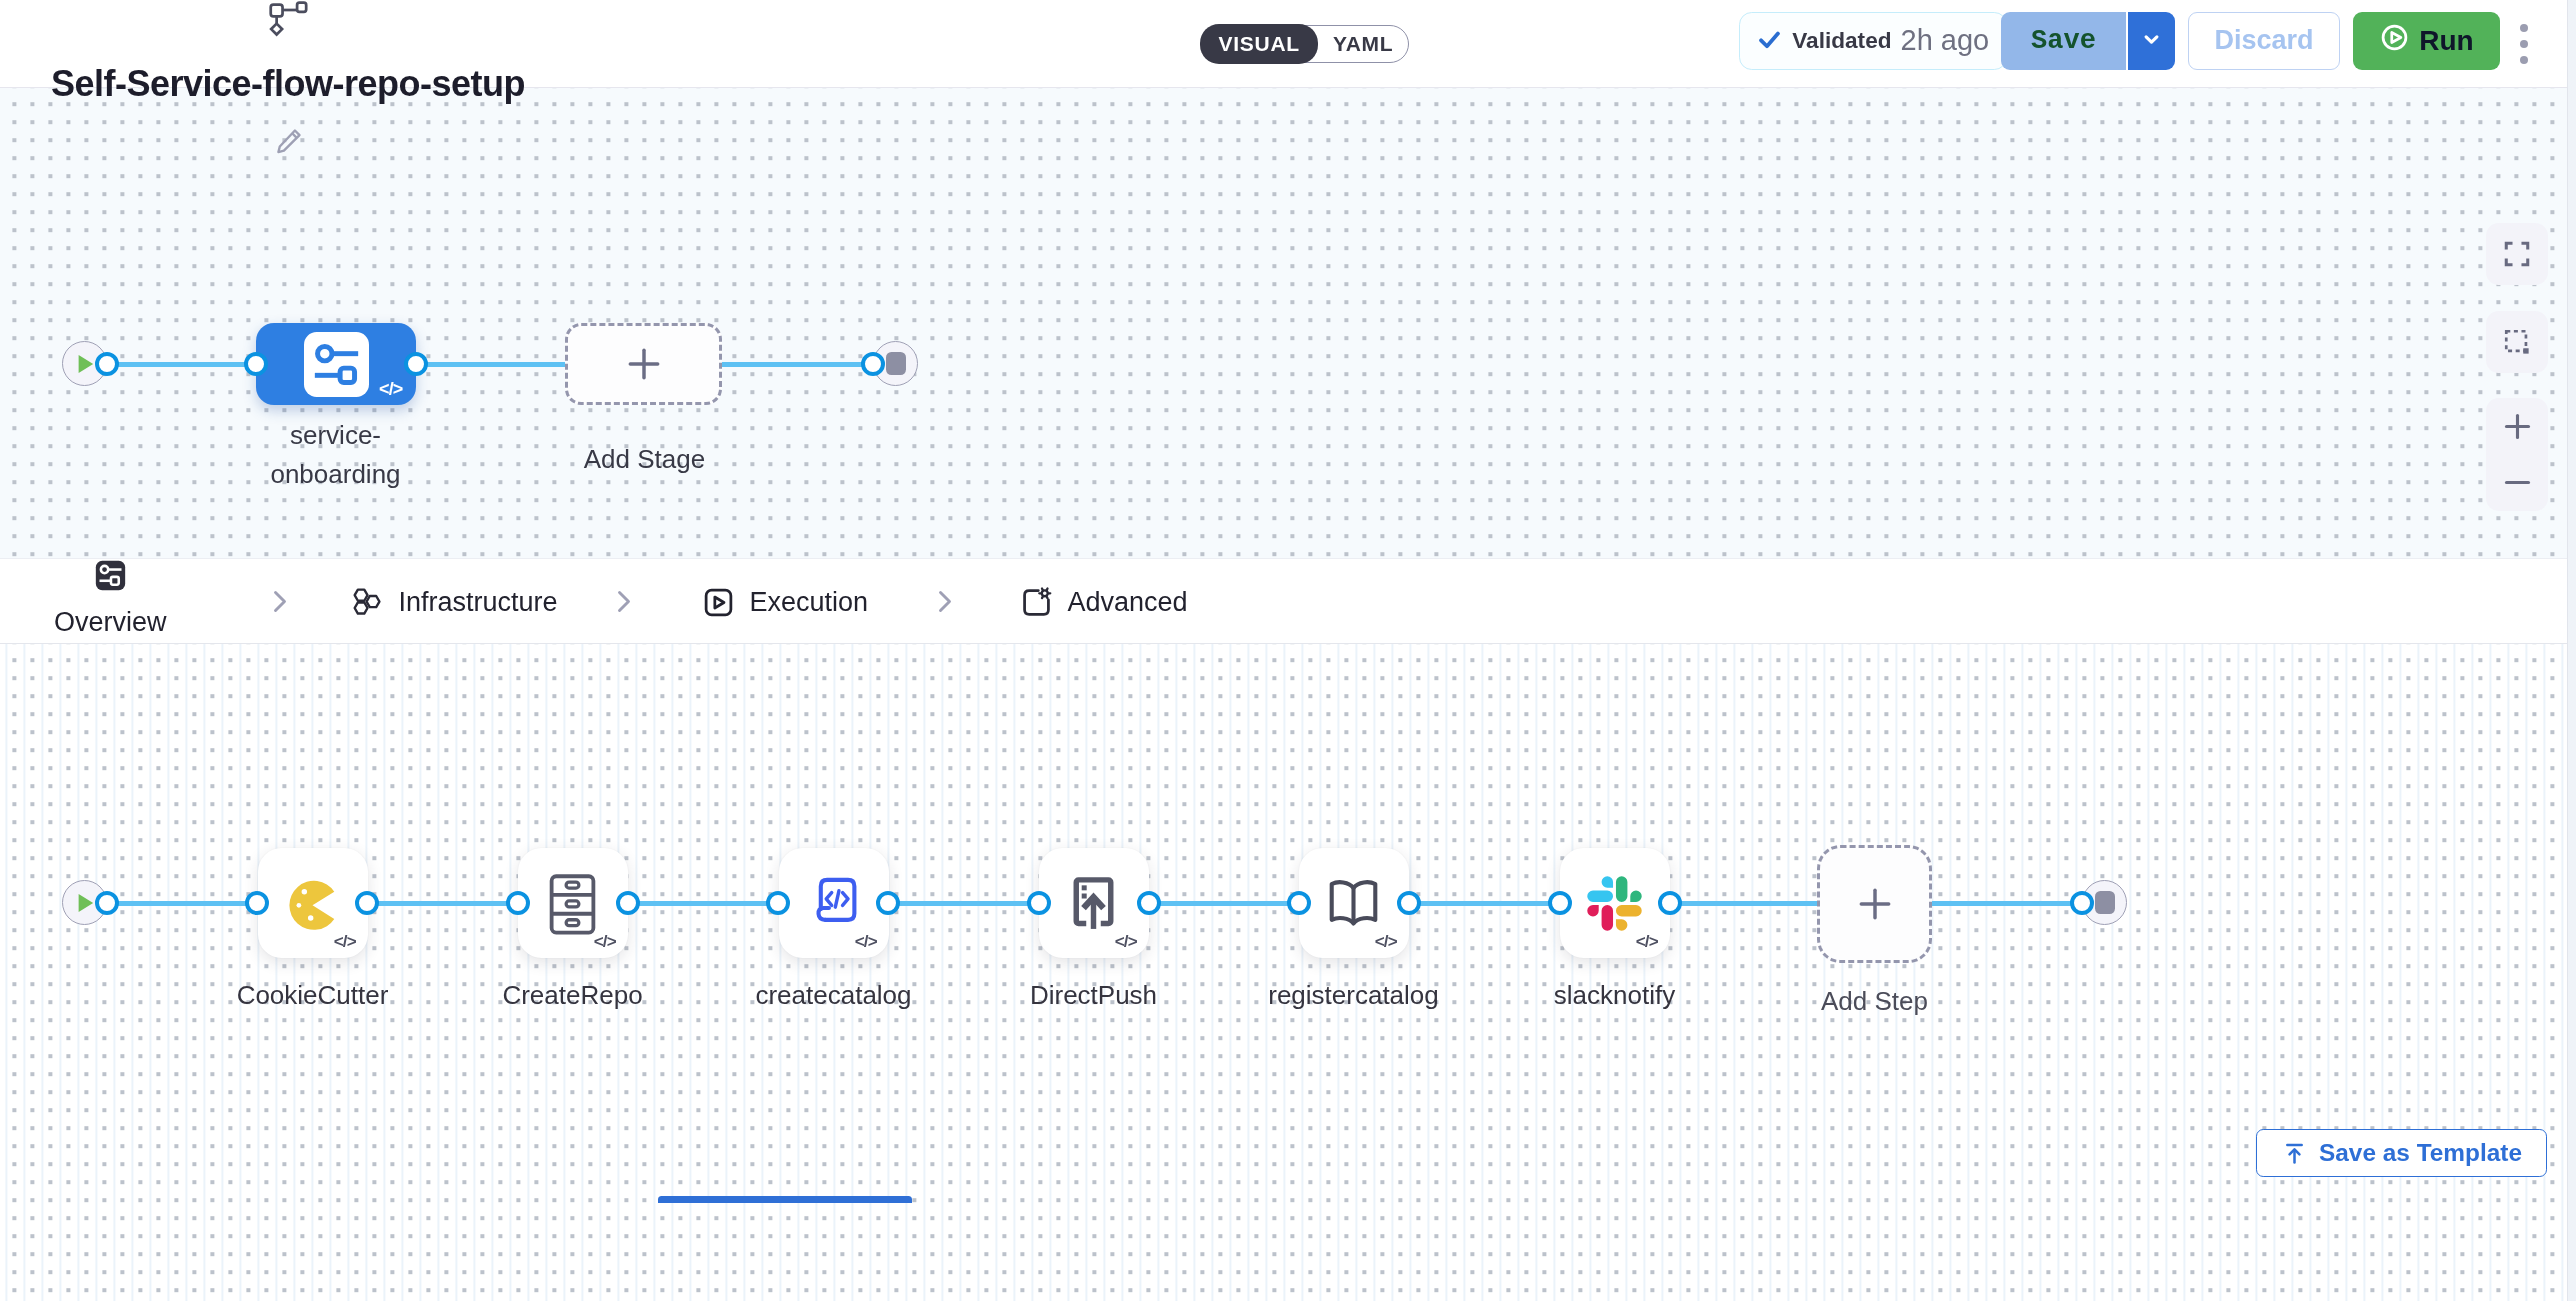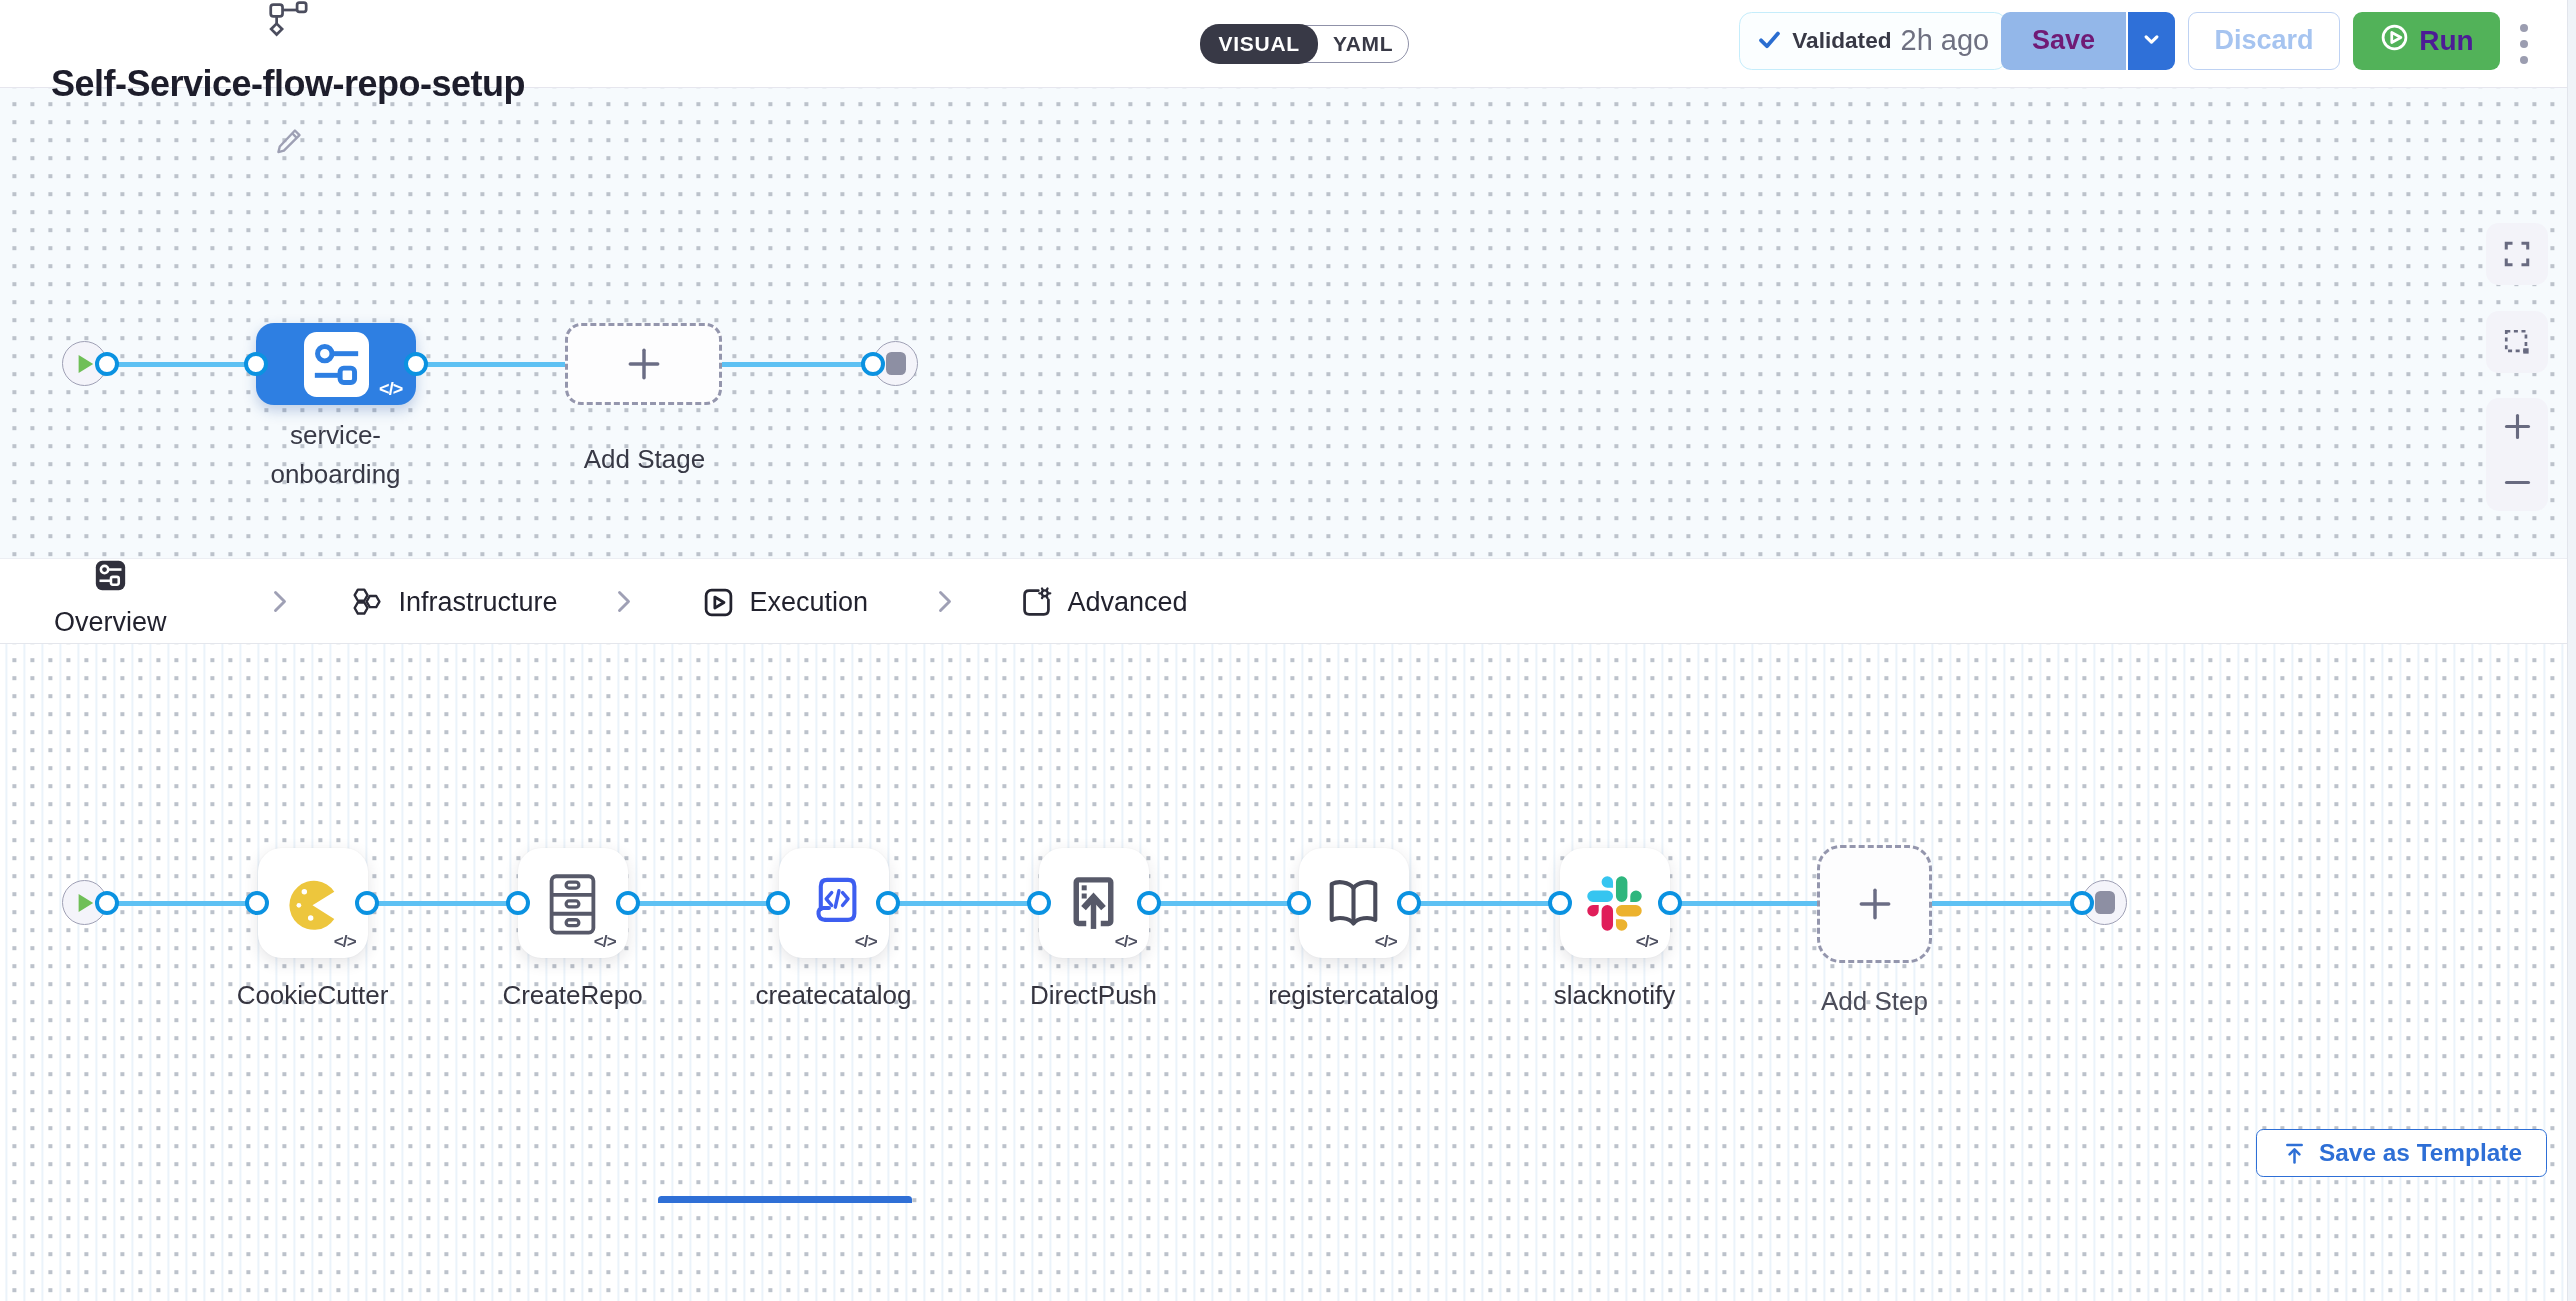--- a/index.html
+++ b/index.html
@@ -13,25 +13,25 @@
   .hdr-left { position:absolute; left:51px; top:0; height:86px; display:flex; align-items:center; gap:20px;flex-direction:column; }
   .page-title { font-size:36px; font-weight:700; color:#1d1d2b; letter-spacing:-0.5px; }
   .mode-toggle { position:absolute; left:1201px; top:25px; width:208px; height:38px; border:1.8px solid #8f91a8; border-radius:20px; background:#fff; display:flex; }
   .mode-seg { flex:1; display:flex; align-items:center; justify-content:center; font-size:21px; font-weight:700; letter-spacing:0.7px; }
   .mode-visual { background:#383946; color:#fff; border-radius:19px; margin:-1.8px 0 -1.8px -1.8px; flex:0 0 118px; }
   .mode-yaml { color:#383946; }
   .validated-badge { position:absolute; left:1739px; top:11.8px; height:58px; border:1.8px solid #c5edfb; background:#fbfeff; border-radius:12.7px; display:flex; align-items:center; gap:9px; padding:0 16.3px; }
   .validated-label { font-size:22.6px; font-weight:700; color:#383946; }
   .validated-time { font-size:29px; color:#6e7081; }
   .save-split { position:absolute; left:2001px; top:11.8px; height:58px; display:flex; }
-  .save-main { width:125px; background:#93b7e9; border-radius:9px 0 0 9px; color:#701a75; font-size:27px; font-weight:700; display:flex; align-items:center; justify-content:center; }
+  .save-main { width:125px; background:#93b7e9; border-radius:9px 0 0 9px; color:#14532d; font-size:27px; font-weight:700; display:flex; align-items:center; justify-content:center;font-family:Liberation Mono, monospace; }
   .save-divider { width:1.8px; background:#fff; }
   .save-caret { width:47px; background:#2f70d8; border-radius:0 9px 9px 0; display:flex; align-items:center; justify-content:center; }
   .discard-btn { position:absolute; left:2188px; top:11.8px; width:152px; height:58px; background:#fff; border:1.8px solid #bed2f3; border-radius:9px; color:#a6c4f0; font-size:27px; font-weight:700; display:flex; align-items:center; justify-content:center; }
-  .run-btn { position:absolute; left:2353px; top:11.8px; width:147px; height:58px; background:#52b259; border-radius:9px; color:#4c1d95; font-size:28px; font-weight:700; display:flex; align-items:center; justify-content:center; gap:9px; }
+  .run-btn { position:absolute; left:2353px; top:11.8px; width:147px; height:58px; background:#52b259; border-radius:9px; color:#0f172a; font-size:28px; font-weight:700; display:flex; align-items:center; justify-content:center; gap:9px; }
   .kebab { position:absolute; left:2520px; top:23.5px; display:flex; flex-direction:column; gap:8.1px; cursor:pointer; }
   .kebab i { width:8.1px; height:8.1px; border-radius:50%; background:#9b9db0; }
 
   
   .canvas-top { position:absolute; left:0; top:88px; width:2576px; height:470px;
     background-color:#f6fafd;
     background-image: radial-gradient(circle, #bcc2cb 2.2px, transparent 2.4px);
     background-size:18px 18px; background-position:5.4px 7.2px; z-index:0; }
   .canvas-bottom { position:absolute; left:0; top:644px; width:2576px; height:658px;
     background-color:#ffffff;

